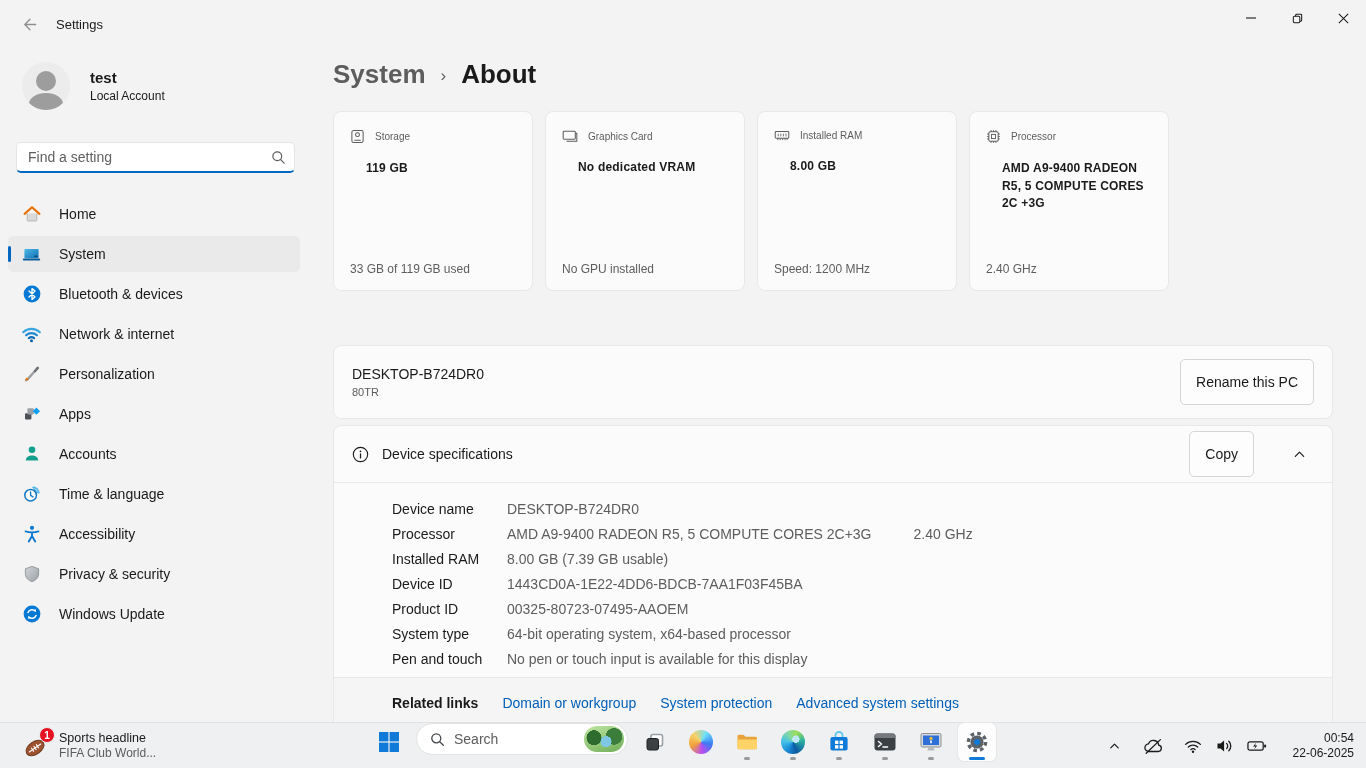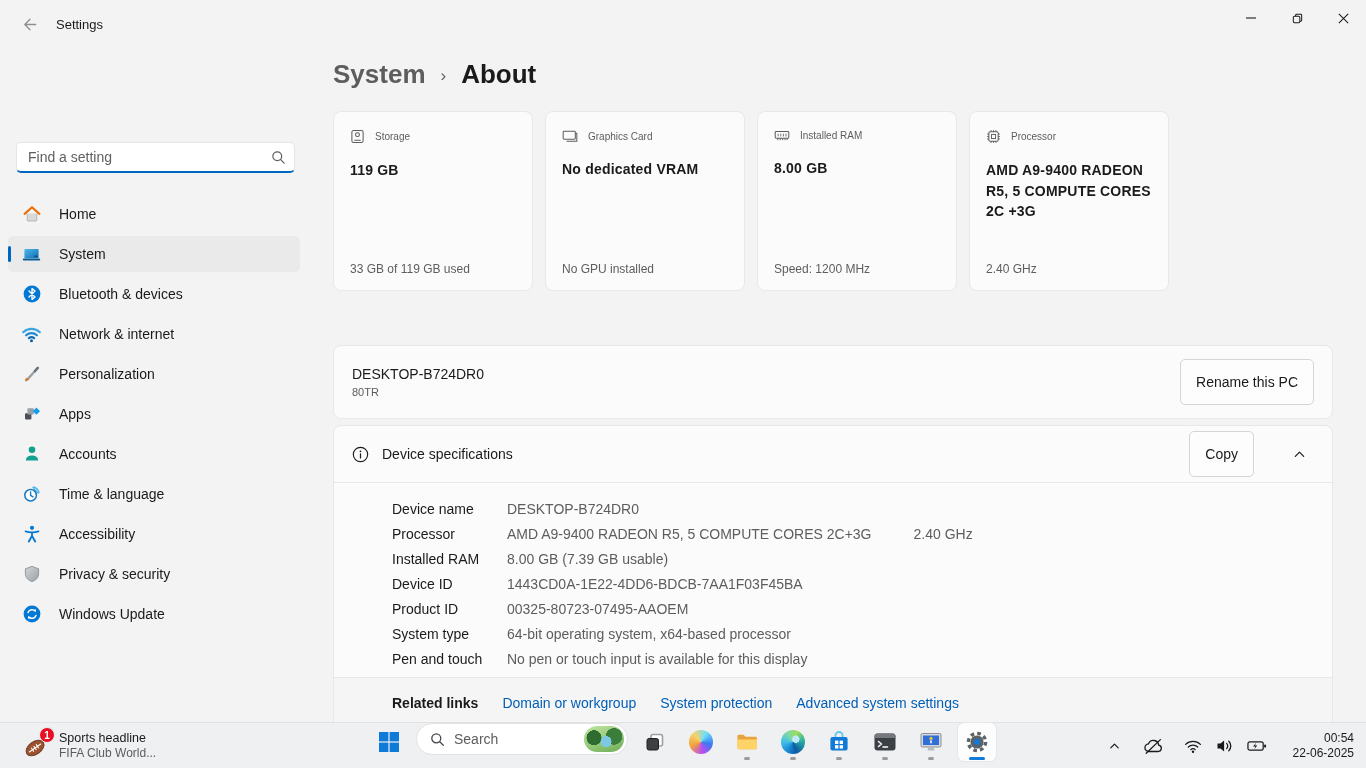--- a/index.html
+++ b/index.html
@@ -46,21 +46,21 @@
   .main { position:absolute; left:333px; top:48px; width:1000px; bottom:0; }
   .breadcrumb { position:absolute; top:11px; left:0; display:flex; align-items:center; font-size:26px; }
   .bc-parent { color:#5d5d5d; font-weight:600; cursor:pointer; }
   .bc-sep { color:#5d5d5d; font-size:17px; margin:3px 15px 0 15px; }
   .bc-current { color:#1a1a1a; font-weight:700; }
 
   .cards-row { position:absolute; top:63px; left:0; display:flex; gap:12px; }
   .sum-card { width:200px; height:180px; background:#fbfbfb; border:1px solid #e8e8e8;
     border-radius:8px; padding:17px 16px; position:relative; }
   .sum-head { display:flex; align-items:center; gap:10px; color:#5d5d5d; font-size:10px; }
-  .sum-value { margin-top:16px; font-size:14px; font-weight:700; line-height:1.47; letter-spacing:.2px; }
+  .sum-value { margin-top:16px; font-size:12px; font-weight:700; line-height:1.47; letter-spacing:.2px;margin-left:16px; }
   .sum-footer { position:absolute; left:16px; bottom:14px; font-size:12px; color:#5d5d5d; }
 
   .device-card { position:absolute; top:297px; left:0; width:1000px; height:74px;
     background:#fbfbfb; border:1px solid #e8e8e8; border-radius:8px;
     display:flex; align-items:center; padding:0 18px; }
   .device-name { font-size:14px; }
   .device-model { font-size:11px; color:#5d5d5d; margin-top:4px; }
   .btn { background:#fdfdfd; border:1px solid #d5d5d5; border-radius:5px; padding:14px 15px;
     font-size:14px; color:#1a1a1a; cursor:pointer; font-family:"Liberation Sans",sans-serif; }
   .ml-auto { margin-left:auto; }
@@ -143,20 +143,30 @@
     </div>
     <div class="win-btn">
       <svg width="13" height="13" viewBox="0 0 14 14">
           <path d="M2 2 L12 12 M12 2 L2 12" stroke="#1a1a1a" stroke-width="1.1"></path>
         </svg>
     </div>
   </div>
 </div>
 
 <div class="sidebar">
+  <div class="account">
+    <div class="avatar">
+        <div class="head"></div>
+        <div class="torso"></div>
+      </div>
+    <div>
+      <div class="account-name">test</div>
+      <div class="account-type">Local Account</div>
+    </div>
+  </div>
 
   <div class="search-box">
     <input type="text" placeholder="Find a setting" style="">
     <svg width="15" height="15" viewBox="0 0 16 16">
       <circle cx="6.7" cy="6.7" r="4.7" fill="none" stroke="#5d5d5d" stroke-width="1.3"></circle>
       <path d="M10.3 10.3 L14 14" stroke="#5d5d5d" stroke-width="1.3" stroke-linecap="round"></path>
     </svg>
   </div>
 
   <div class="nav">

